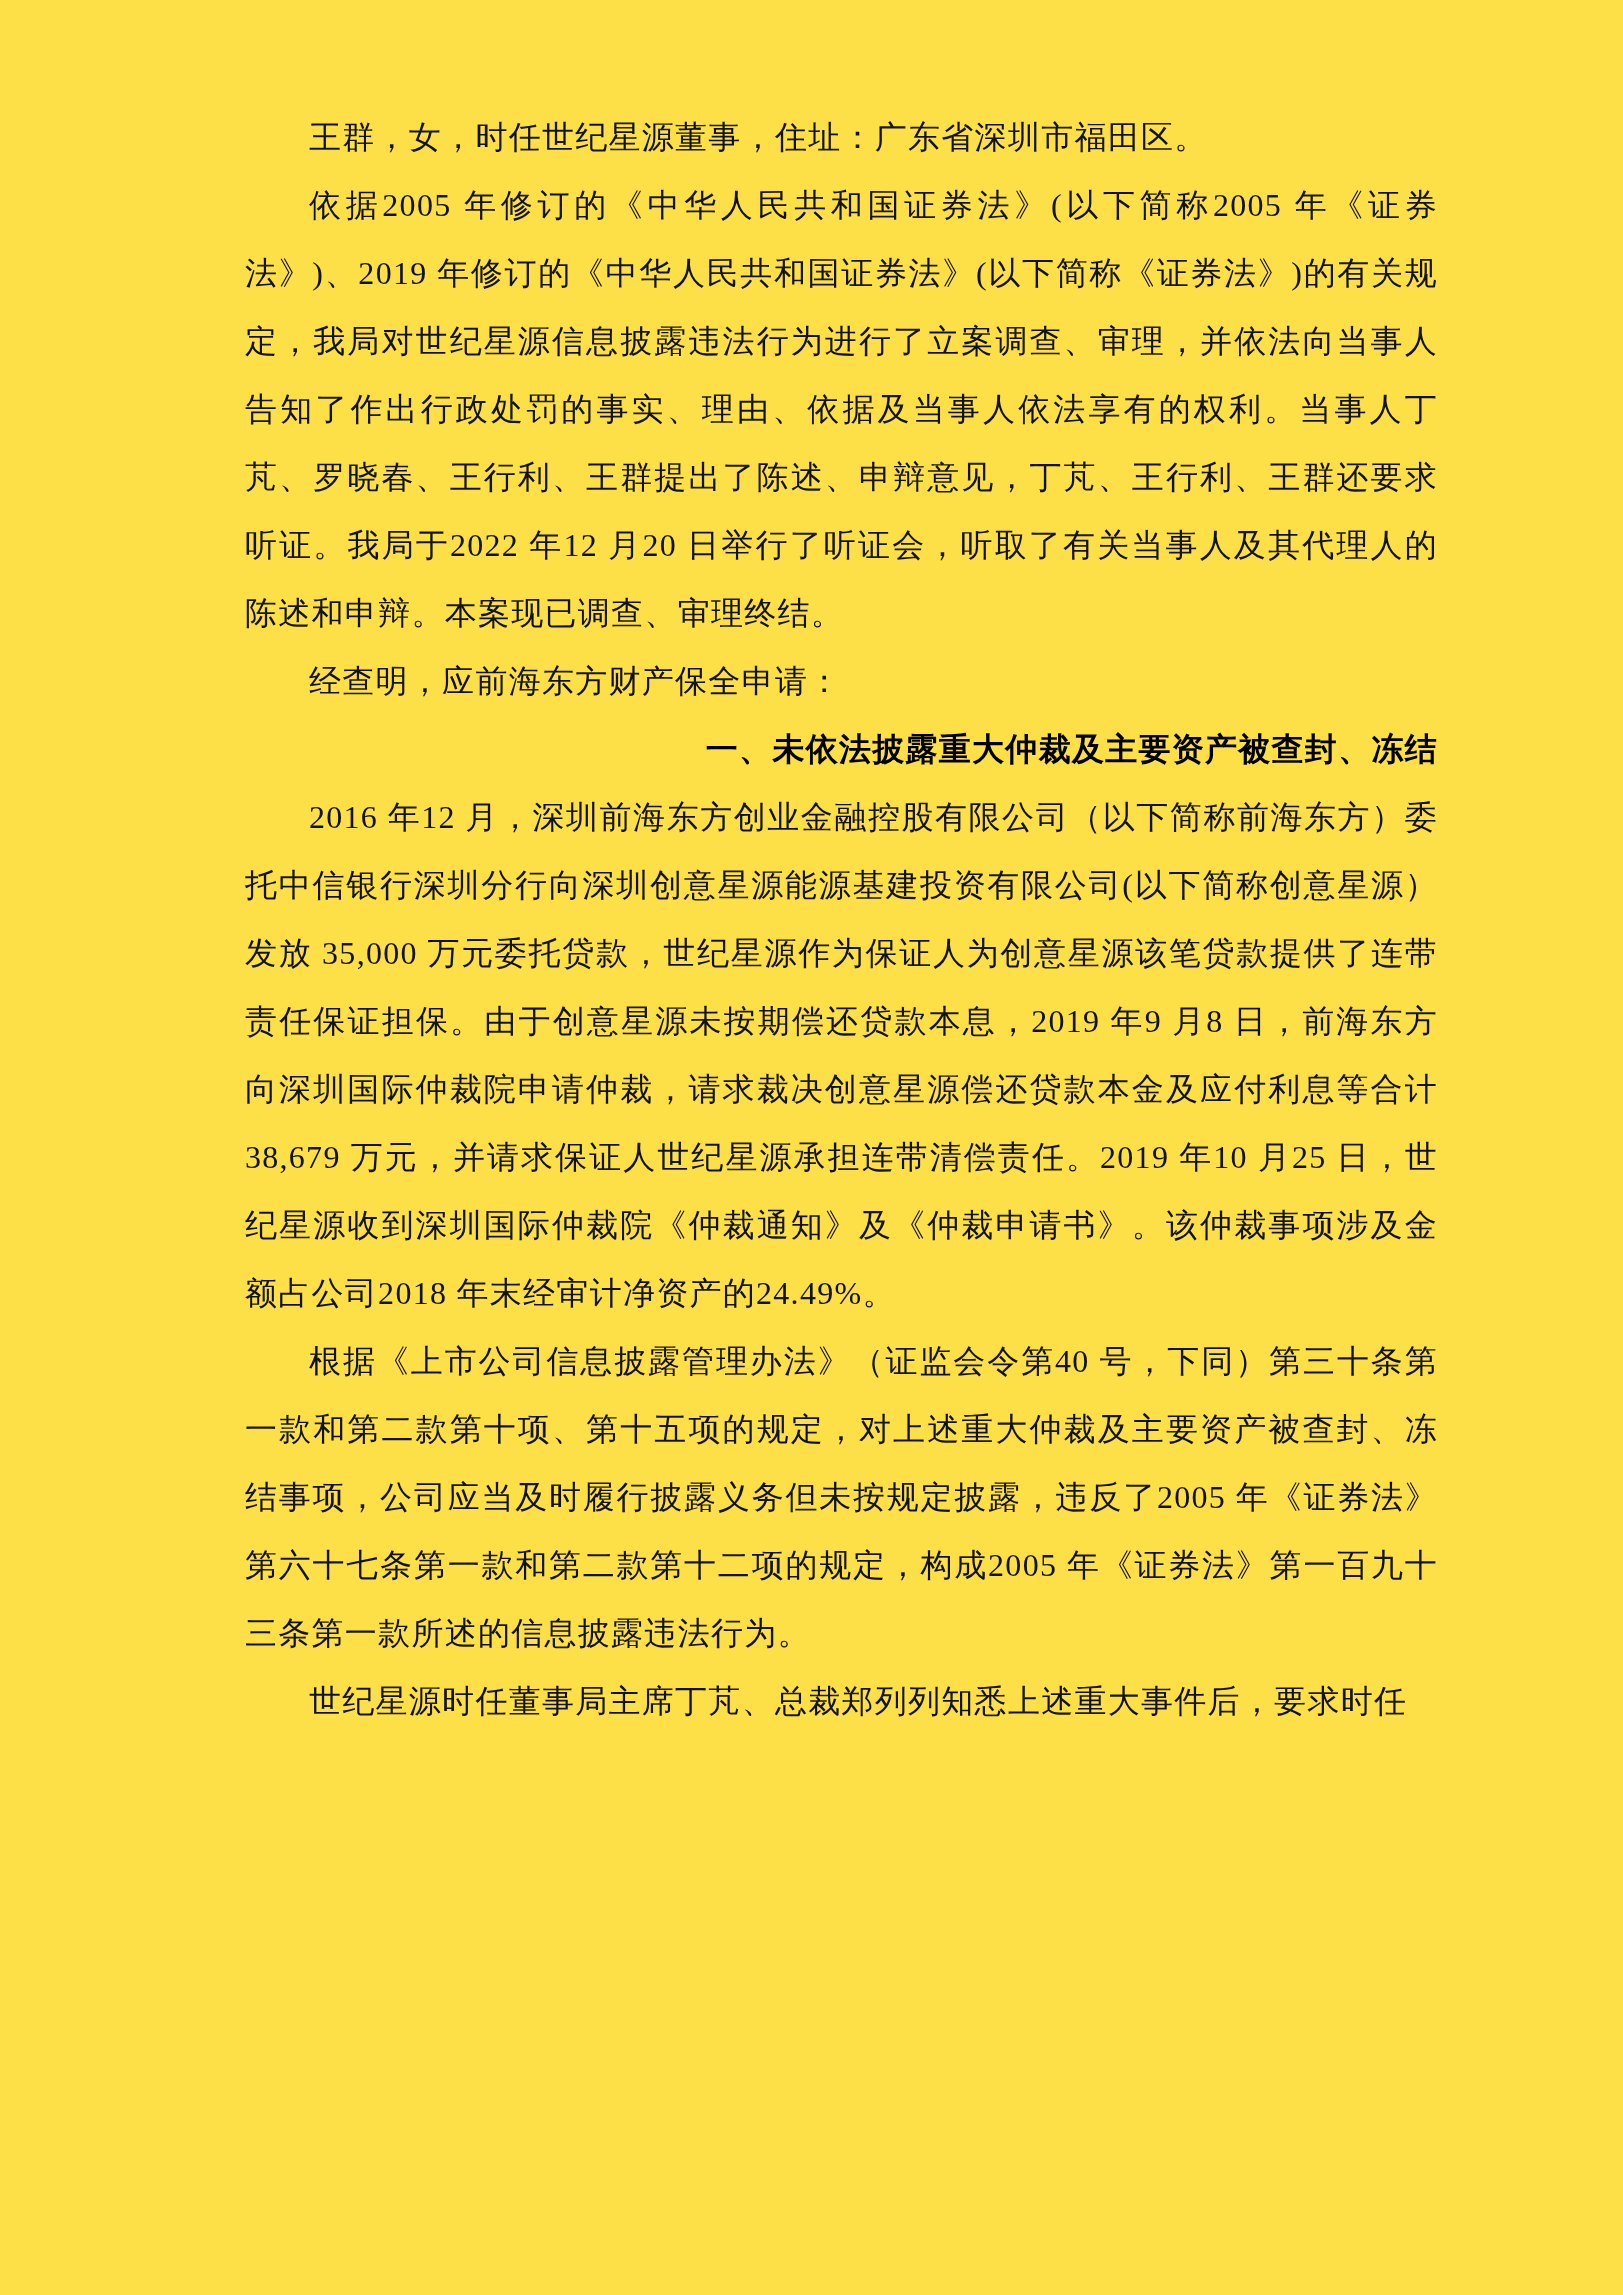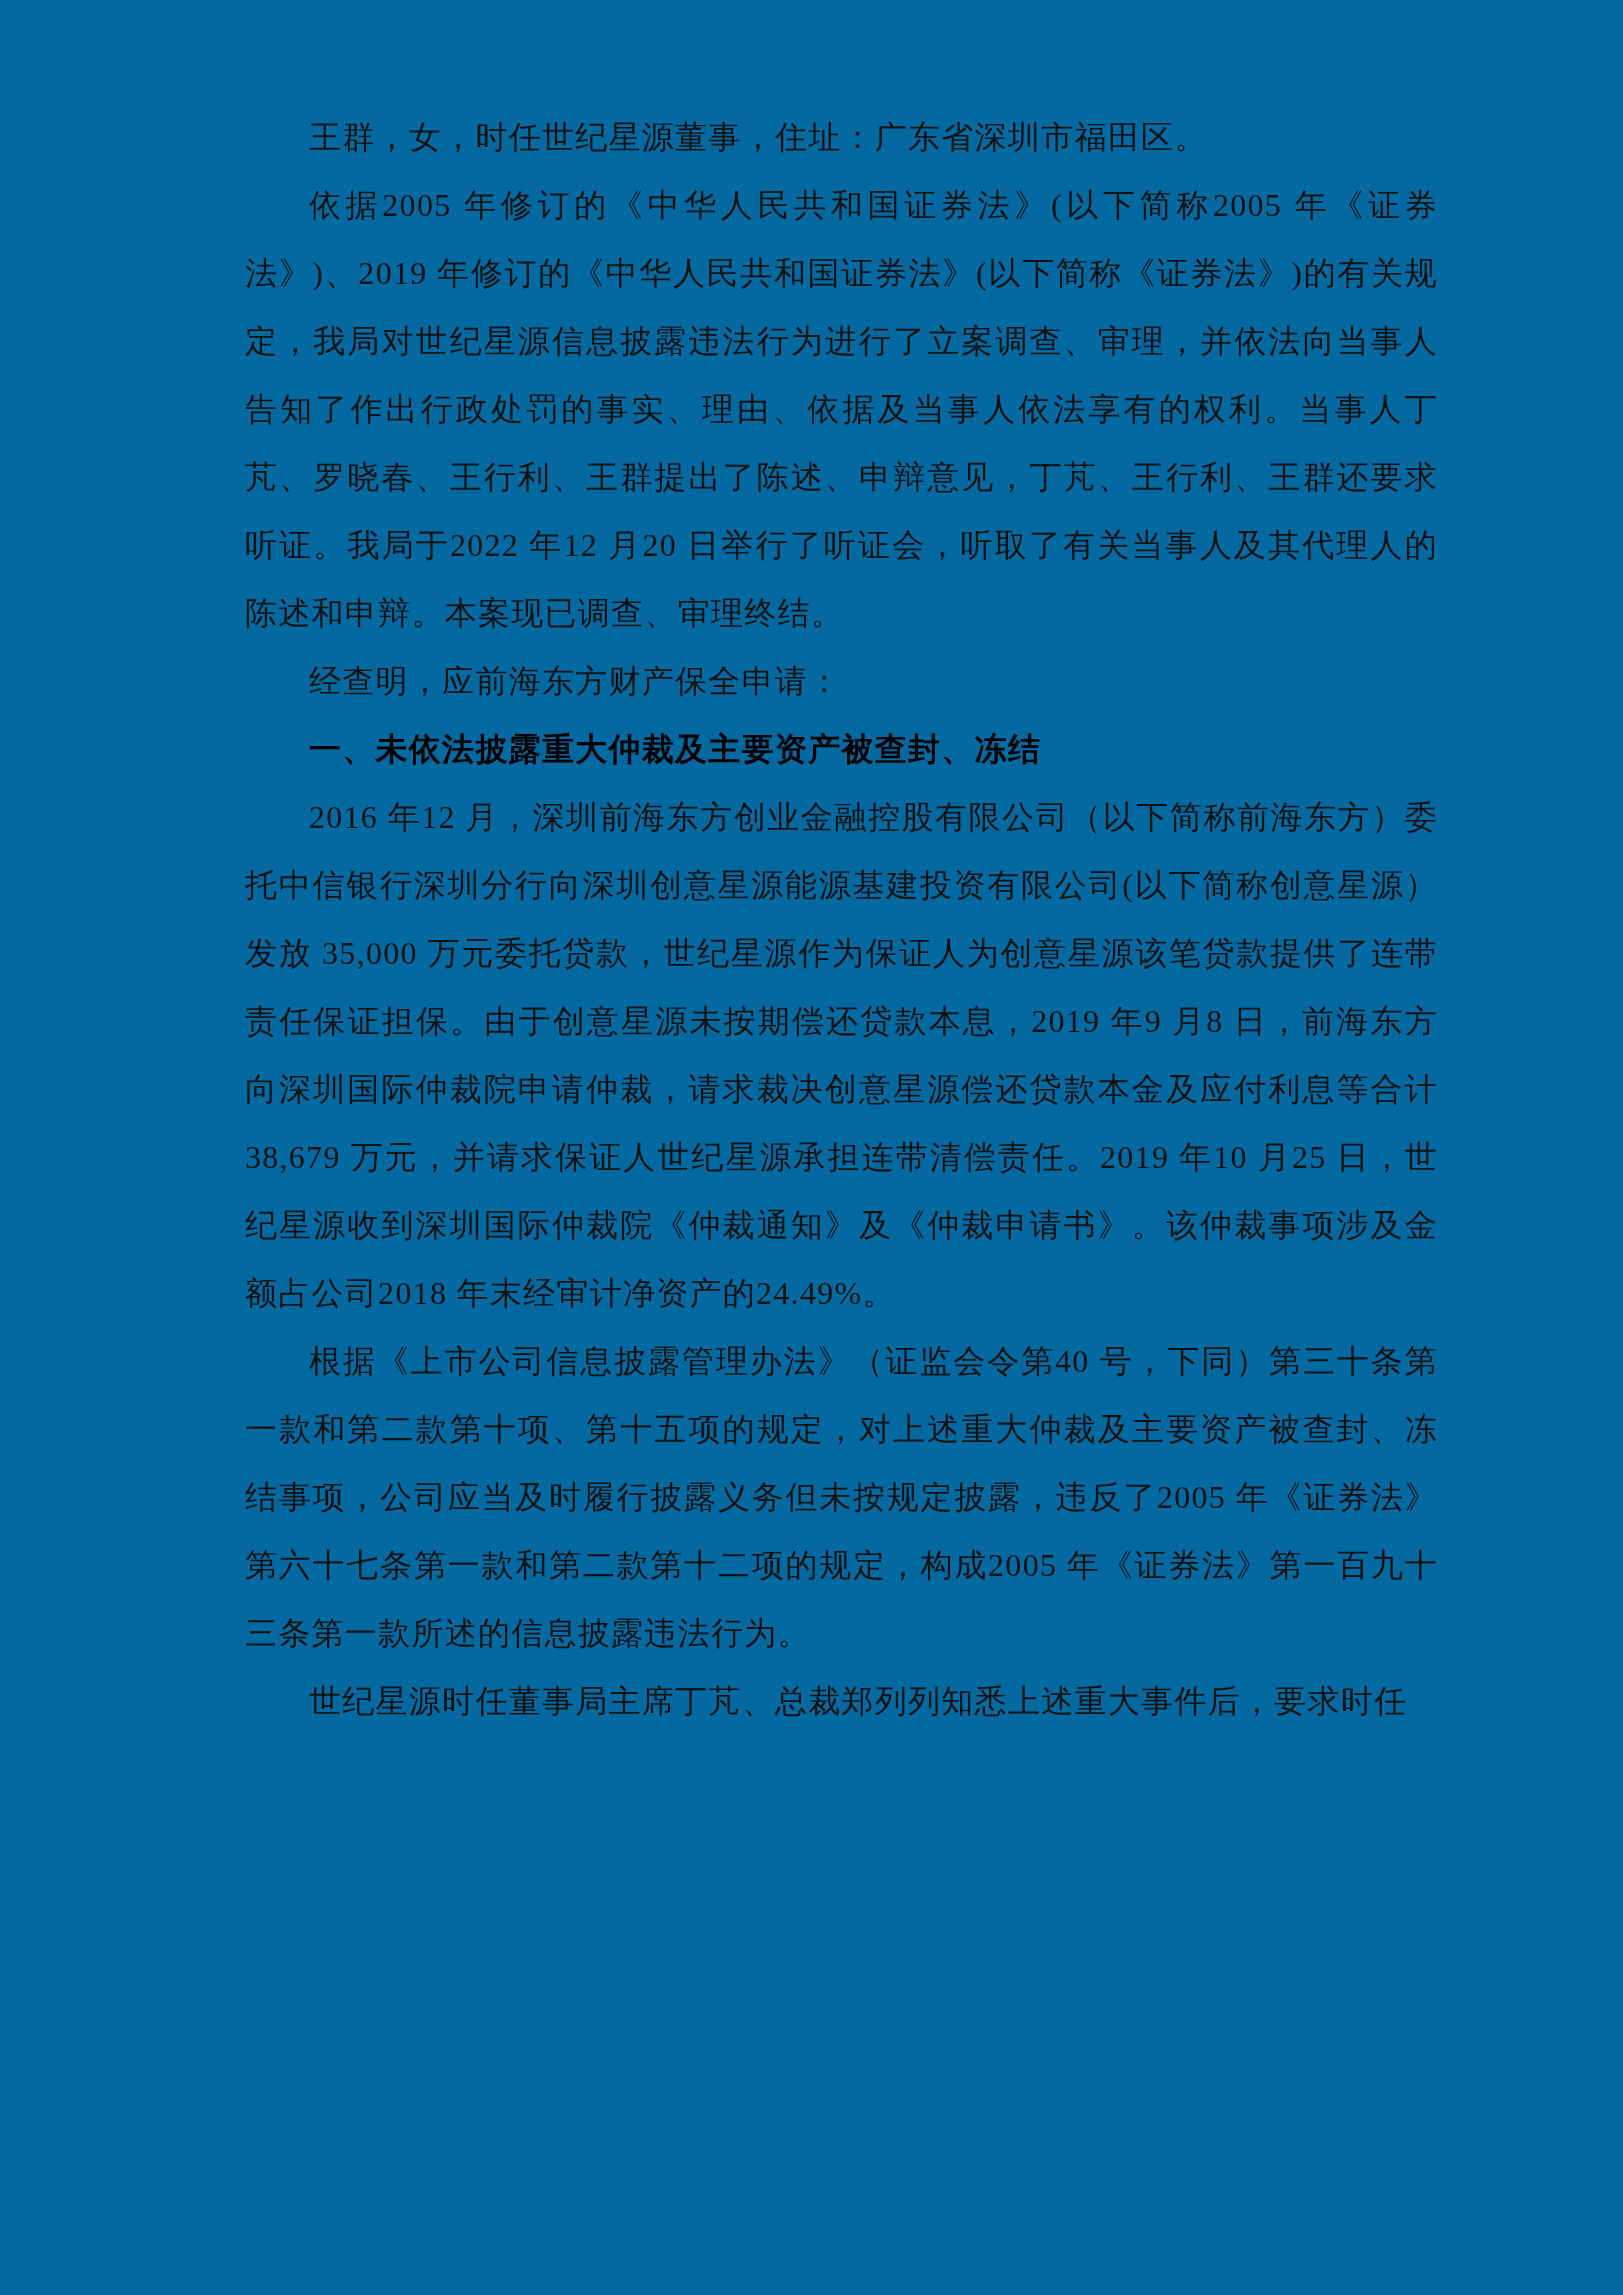--- a/index.html
+++ b/index.html
@@ -9,21 +9,21 @@
     background: #ffffff;
   }
   body {
     font-family: "Liberation Serif", "DejaVu Serif", serif;
     color: #0a0a0a;
   }
   .page {
     position: relative;
     width: 1623px;
     height: 2295px;
-    background: #0369a1;
+    background: #fde047;
     box-sizing: border-box;
     overflow: hidden;
   }
   
   .doc-body {
     position: absolute;
     left: 144px;
     top: 103px;
     width: 1336px;
   }
@@ -43,20 +43,21 @@
     -webkit-font-smoothing: antialiased;
   }
   .heading {
     font-size: 32px;
     line-height: 68px;
     font-weight: bold;
     text-indent: 2em;
     margin: 0 42px 0 101px;
     letter-spacing: 0.04em;
     color: #000000;
+    text-align: right;
   }
   
   .grain {
     position: absolute;
     inset: 0;
     pointer-events: none;
     opacity: 0.0;
   }
 </style>
 </head>

